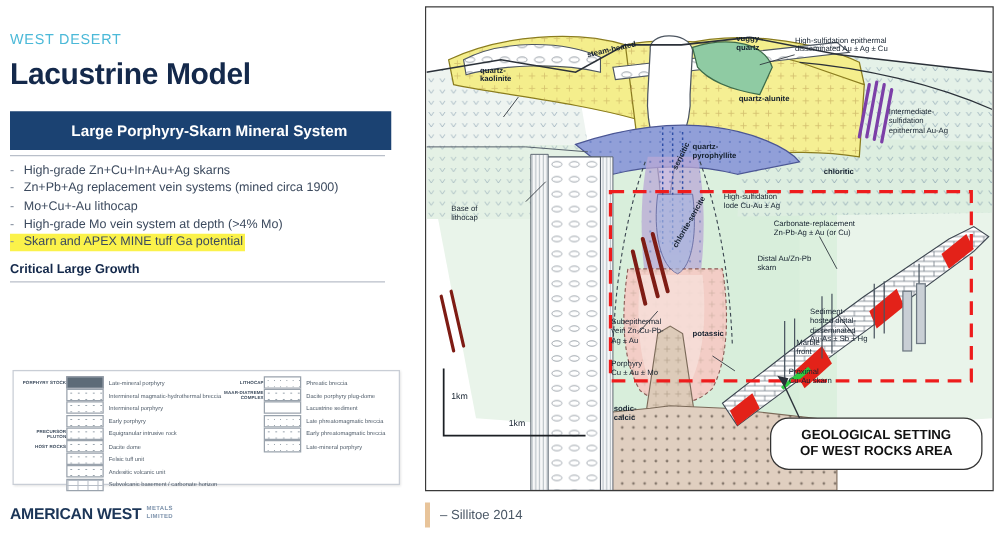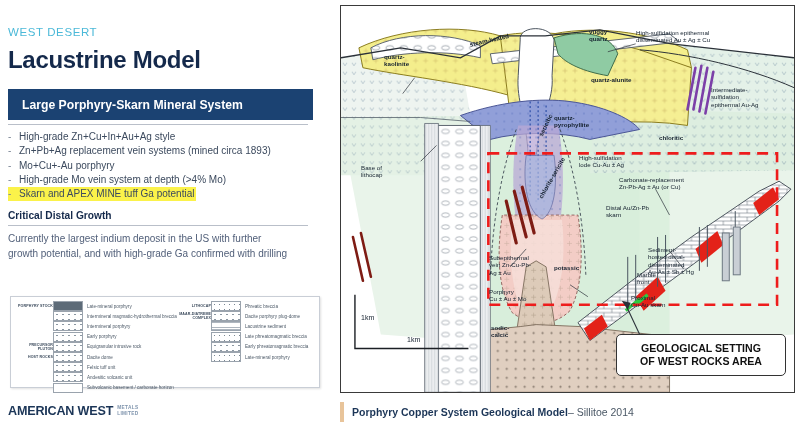--- a/index.html
+++ b/index.html
@@ -6,21 +6,21 @@
   html,body { width:800px; height:430px; overflow:hidden; background:#ffffff;
     font-family:"Liberation Sans", sans-serif; }
   .page { position:relative; width:800px; height:430px; background:#fff; }
 
   
   .left { position:absolute; left:0; top:0; width:338px; height:430px; padding:6px 10px 0 8px;margin-top:20px; }
   .eyebrow { color:#4bb9d8; font-size:11.5px; letter-spacing:.6px; font-weight:400; }
   .title { color:#14294b; font-size:24px; font-weight:bold; letter-spacing:-0.3px;
     margin-top:9px; line-height:1.05; }
   .bluebar { margin-top:17px; background:#1b4272; height:31px; width:305px;
-    display:flex; align-items:center; padding-left:14px; }
+    display:flex; align-items:center; padding-left:14px;justify-content:center; }
   .bluebar span { color:#fff; font-weight:bold; font-size:12.2px; }
 
   .sec-head { margin-top:14px; color:#14294b; font-weight:bold; font-size:10.2px; }
   .rule { width:300px; height:1px; background:#b9bfc9; margin-top:4px; }
 
   .bullets { margin-top:5px; }
   .bullet { display:flex; font-size:10px; color:#3c4a5e; line-height:1.42; }
   .bullet .dash { width:11px; flex:0 0 11px; color:#7b8696; }
   .bullet.hl { background:#fbf24a; width:max-content; padding-right:2px; }
 
@@ -62,21 +62,21 @@
     background:#fff; overflow:hidden; }
   .svgwrap { position:absolute; inset:0; }
 
   .caption { position:absolute; left:340px; top:402px; width:455px;
     border-left:4px solid #e8c49a; padding-left:8px; height:20px;
     display:flex; align-items:center; }
   .caption b { color:#1b3557; font-size:10.5px; }
   .caption span { color:#4b5866; font-size:10.5px; }
 
   .callout { position:absolute; left:616px; top:334px; width:170px; height:42px;
-    background:#fff; border:1.6px solid #333; border-radius:5px;
+    background:#fff; border:1.6px solid #333; border-radius:15px;
     display:flex; flex-direction:column; align-items:center; justify-content:center;
     text-align:center; line-height:1.22; }
   .callout div { font-size:10.6px; font-weight:bold; color:#111; }
 
   .maplbl { position:absolute; font-size:6.2px; color:#14202e; line-height:1.18; }
   .maplbl.b { font-weight:bold; }
 </style>
 </head>
 <body>
 
@@ -88,43 +88,42 @@
 
     <div class="bluebar">
       <span>Large Porphyry-Skarn Mineral System</span>
     </div>
 
     <div class="rule"></div>
 
     <div class="bullets" id="bullet-list">
         <div class="bullet">
           <span class="dash">-</span>
-          <span>High-grade Zn+Cu+In+Au+Ag style</span>
+          <span>High-grade Zn+Cu+In+Au+Ag skarns</span>
         </div>
         <div class="bullet">
           <span class="dash">-</span>
-          <span>Zn+Pb+Ag replacement vein systems (mined circa 1893)</span>
+          <span>Zn+Pb+Ag replacement vein systems (mined circa 1900)</span>
         </div>
         <div class="bullet">
           <span class="dash">-</span>
-          <span>Mo+Cu+-Au porphyry</span>
+          <span>Mo+Cu+-Au lithocap</span>
         </div>
         <div class="bullet">
           <span class="dash">-</span>
           <span>High-grade Mo vein system at depth (&gt;4% Mo)</span>
         </div>
         <div class="bullet hl">
           <span class="dash">-</span>
           <span>Skarn and APEX MINE tuff Ga potential</span>
         </div>
       </div>
 
-    <div class="sec-head2">Critical Distal Growth</div>
+    <div class="sec-head2">Critical Large Growth</div>
     <div class="rule"></div>
-    <div class="para">Currently the largest indium deposit in the US with further growth potential, and with high-grade Ga confirmed with drilling</div>
   </div>
 
   <div class="legend">
     <div class="legcol a" id="legend-left">
         <div class="legrow">
           <div class="grouplbl">PORPHYRY STOCK</div>
           <div class="swatch solid"></div>
           <div class="legtxt">Late-mineral porphyry</div>
         </div>
         <div class="legrow">
@@ -437,17 +436,16 @@
         </div>
     </div>
   </div>
 
   <div class="callout">
     <div>GEOLOGICAL SETTING</div>
     <div>OF WEST ROCKS AREA</div>
   </div>
 
   <div class="caption">
-    <b>Porphyry Copper System Geological Model</b>
     <span> – Sillitoe 2014</span>
   </div>
 
 </div>
 
 </body></html>

